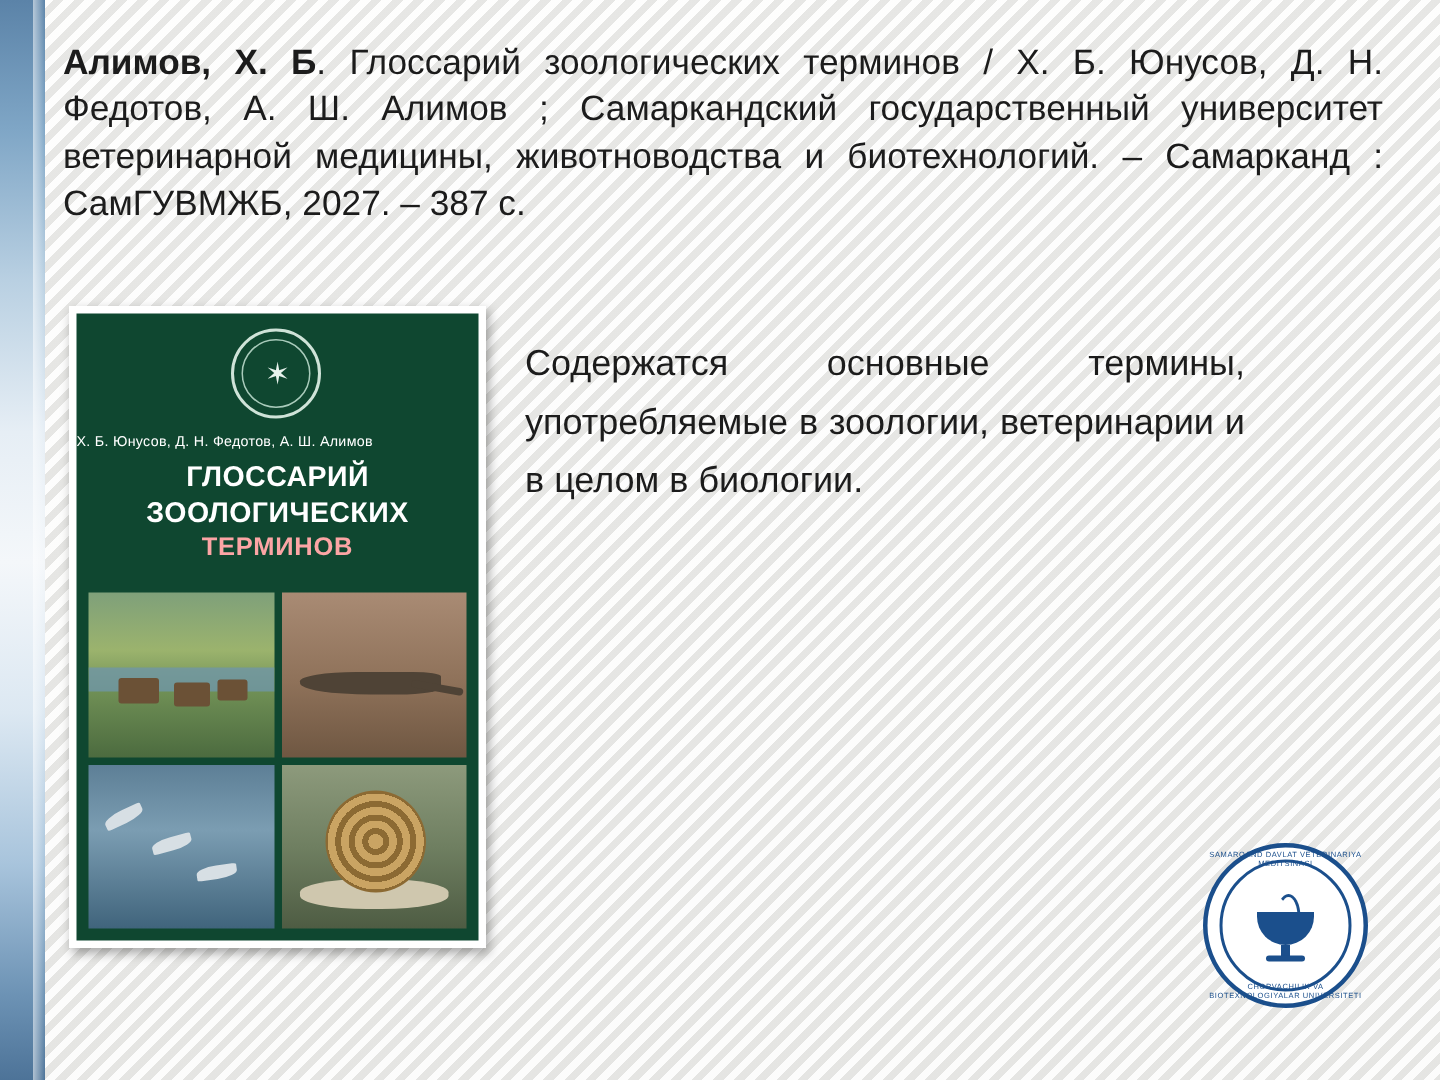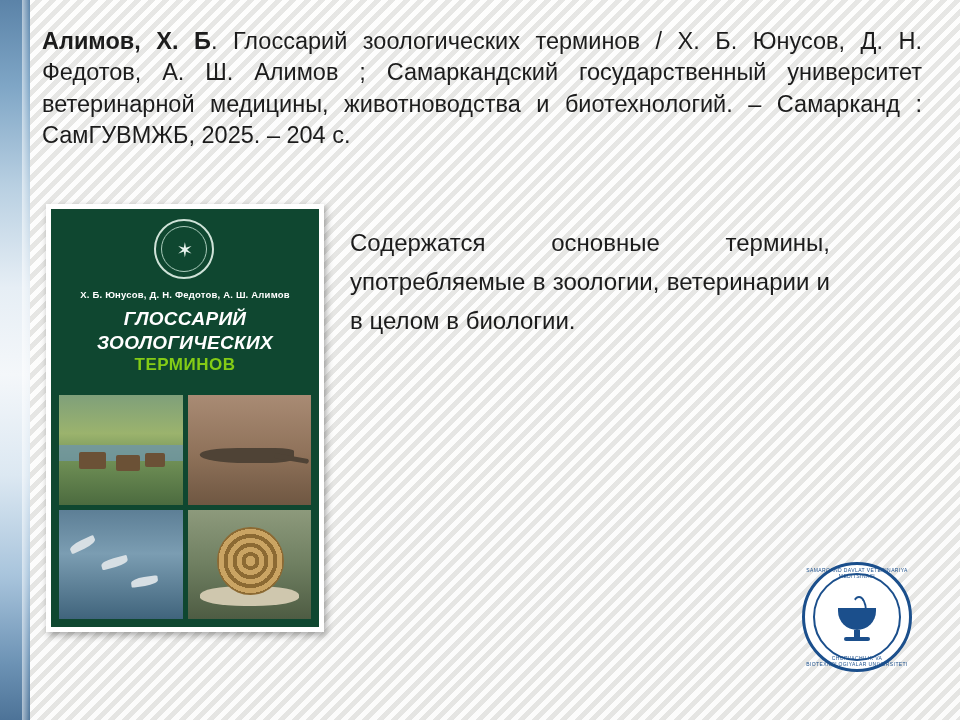--- a/index.html
+++ b/index.html
@@ -120,48 +120,47 @@
     transform: translate(-50%,-50%);
     color: #e8f3ed;
     font-size: 20px;
     line-height: 1;
   }
   .cover-authors {
     position: absolute;
     top: 80px;
     left: 0;
     width: 100%;
-    text-align: center;
+    text-align: left;
     color: #ffffff;
     font-size: 9.5px;
     letter-spacing: 0.2px;
-    font-weight: bold;
+    font-weight: normal;
   }
   .cover-title {
     position: absolute;
     top: 98px;
     left: 0;
     width: 100%;
     text-align: center;
     color: #ffffff;
     font-size: 19px;
     font-weight: bold;
     line-height: 1.25;
     letter-spacing: 0.3px;
     padding: 0 6px;
     box-sizing: border-box;
-    font-style: italic;
   }
   .cover-subtitle {
     position: absolute;
     top: 146px;
     left: 0;
     width: 100%;
     text-align: center;
-    color: #84cc16;
+    color: #fca5a5;
     font-size: 17px;
     font-weight: bold;
     letter-spacing: 0.5px;
   }
   
   .cover-grid {
     position: absolute;
     left: 8px;
     top: 186px;
     right: 8px;
@@ -365,21 +364,21 @@
 </head>
 <body>
 
 <div class="slide">
 
   <div class="left-band">
     <div class="band-inner"></div>
   </div>
 
   <div class="biblio">
-    <span class="author">Алимов, Х. Б</span><span>. Глоссарий зоологических терминов / Х. Б. Юнусов, Д. Н. Федотов, А. Ш. Алимов ; Самаркандский государственный университет ветеринарной медицины, животноводства и биотехнологий. – Самарканд : СамГУВМЖБ, 2025. – 204 с.</span>
+    <span class="author">Алимов, Х. Б</span><span>. Глоссарий зоологических терминов / Х. Б. Юнусов, Д. Н. Федотов, А. Ш. Алимов ; Самаркандский государственный университет ветеринарной медицины, животноводства и биотехнологий. – Самарканд : СамГУВМЖБ, 2027. – 387 с.</span>
   </div>
 
   <div class="cover-wrap">
     <div class="cover">
       <div class="cover-emblem">
         <div class="ring"></div>
         <div class="ring2"></div>
         <div class="star">✶</div>
       </div>
       <div class="cover-authors">Х. Б. Юнусов, Д. Н. Федотов, А. Ш. Алимов</div>

